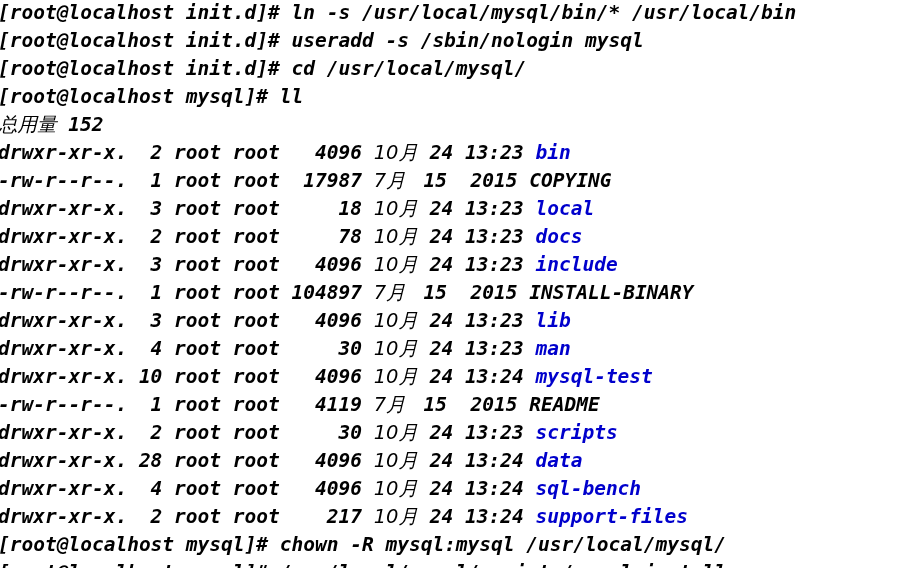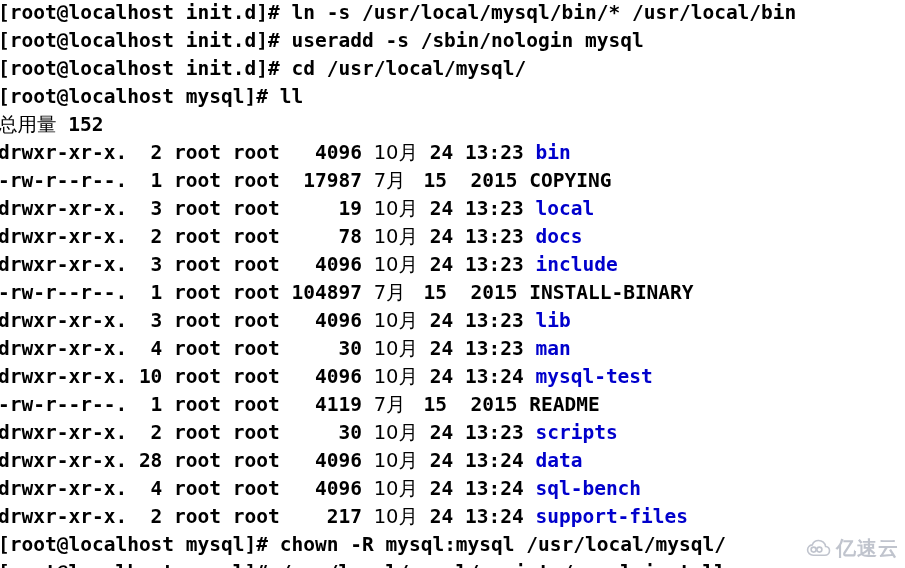--- a/index.html
+++ b/index.html
@@ -11,20 +11,21 @@
     position: relative;
     width: 905px;
     height: 568px;
     background: #ffffff;
     overflow: hidden;
     font-family: "DejaVu Sans Mono", "Liberation Mono", monospace;
     font-size: 19.5px;
     line-height: 28px;
     color: #000000;
     letter-spacing: 0px;
+    font-style: italic;
   }
   .screen {
     position: absolute;
     left: -2px;
     top: -1px;
     width: 910px;
   }
   .line {
     height: 28px;
     white-space: pre;
@@ -75,43 +76,33 @@
 
     <div class="line"><span>[root@localhost init.d]# </span><span>cd /usr/local/mysql/</span></div>
 
     <div class="line"><span>[root@localhost mysql]# </span><span>ll</span></div>
 
     <div class="line"><span class="cjk">总用量</span><span> </span><span>152</span></div>
 
     <div id="listing">
         <div class="line"><span class="plain">drwxr-xr-x.</span><span class="plain">  2 </span><span class="plain">root root </span><span class="plain">  4096 </span><span class="cjk">10月</span><span class="plain"> 24 13:23 </span><span class="dir">bin</span></div>
         <div class="line"><span class="plain">-rw-r--r--.</span><span class="plain">  1 </span><span class="plain">root root </span><span class="plain"> 17987 </span><span class="cjk">7月 </span><span class="plain"> 15  2015 </span><span class="plain">COPYING</span></div>
-        <div class="line"><span class="plain">drwxr-xr-x.</span><span class="plain">  3 </span><span class="plain">root root </span><span class="plain">    19 </span><span class="cjk">10月</span><span class="plain"> 24 13:23 </span><span class="dir">local</span></div>
+        <div class="line"><span class="plain">drwxr-xr-x.</span><span class="plain">  3 </span><span class="plain">root root </span><span class="plain">    18 </span><span class="cjk">10月</span><span class="plain"> 24 13:23 </span><span class="dir">local</span></div>
         <div class="line"><span class="plain">drwxr-xr-x.</span><span class="plain">  2 </span><span class="plain">root root </span><span class="plain">    78 </span><span class="cjk">10月</span><span class="plain"> 24 13:23 </span><span class="dir">docs</span></div>
         <div class="line"><span class="plain">drwxr-xr-x.</span><span class="plain">  3 </span><span class="plain">root root </span><span class="plain">  4096 </span><span class="cjk">10月</span><span class="plain"> 24 13:23 </span><span class="dir">include</span></div>
         <div class="line"><span class="plain">-rw-r--r--.</span><span class="plain">  1 </span><span class="plain">root root </span><span class="plain">104897 </span><span class="cjk">7月 </span><span class="plain"> 15  2015 </span><span class="plain">INSTALL-BINARY</span></div>
         <div class="line"><span class="plain">drwxr-xr-x.</span><span class="plain">  3 </span><span class="plain">root root </span><span class="plain">  4096 </span><span class="cjk">10月</span><span class="plain"> 24 13:23 </span><span class="dir">lib</span></div>
         <div class="line"><span class="plain">drwxr-xr-x.</span><span class="plain">  4 </span><span class="plain">root root </span><span class="plain">    30 </span><span class="cjk">10月</span><span class="plain"> 24 13:23 </span><span class="dir">man</span></div>
         <div class="line"><span class="plain">drwxr-xr-x.</span><span class="plain"> 10 </span><span class="plain">root root </span><span class="plain">  4096 </span><span class="cjk">10月</span><span class="plain"> 24 13:24 </span><span class="dir">mysql-test</span></div>
         <div class="line"><span class="plain">-rw-r--r--.</span><span class="plain">  1 </span><span class="plain">root root </span><span class="plain">  4119 </span><span class="cjk">7月 </span><span class="plain"> 15  2015 </span><span class="plain">README</span></div>
         <div class="line"><span class="plain">drwxr-xr-x.</span><span class="plain">  2 </span><span class="plain">root root </span><span class="plain">    30 </span><span class="cjk">10月</span><span class="plain"> 24 13:23 </span><span class="dir">scripts</span></div>
         <div class="line"><span class="plain">drwxr-xr-x.</span><span class="plain"> 28 </span><span class="plain">root root </span><span class="plain">  4096 </span><span class="cjk">10月</span><span class="plain"> 24 13:24 </span><span class="dir">data</span></div>
         <div class="line"><span class="plain">drwxr-xr-x.</span><span class="plain">  4 </span><span class="plain">root root </span><span class="plain">  4096 </span><span class="cjk">10月</span><span class="plain"> 24 13:24 </span><span class="dir">sql-bench</span></div>
         <div class="line"><span class="plain">drwxr-xr-x.</span><span class="plain">  2 </span><span class="plain">root root </span><span class="plain">   217 </span><span class="cjk">10月</span><span class="plain"> 24 13:24 </span><span class="dir">support-files</span></div>
       </div>
 
     <div class="line"><span>[root@localhost mysql]# </span><span>chown -R mysql:mysql /usr/local/mysql/</span></div>
 
     <div class="line"><span>[root@localhost mysql]# /usr/local/mysql/scripts/mysql_install</span></div>
 
   </div>
 
-  <div class="watermark">
-    <span>
-      <svg width="26" height="18" viewBox="0 0 26 18" aria-hidden="true">
-        <path d="M7.2 16.2c-3.1 0-5.6-2.3-5.6-5.2 0-2.6 2-4.8 4.7-5.1C7.1 3.3 9.6 1.5 12.6 1.5c3.6 0 6.6 2.6 7 6 2.2.2 3.9 2 3.9 4.2 0 2.4-2 4.5-4.6 4.5H7.2z" fill="none" stroke="#8d94a6" stroke-width="1.6"></path>
-        <circle cx="7.6" cy="10.6" r="2.5" fill="none" stroke="#8d94a6" stroke-width="1.6"></circle>
-        <circle cx="13.4" cy="10.6" r="2.5" fill="none" stroke="#8d94a6" stroke-width="1.6"></circle>
-      </svg>
-    </span>
-    <span class="wm-text">亿速云</span>
-  </div>
 </div>
 
 </body></html>

